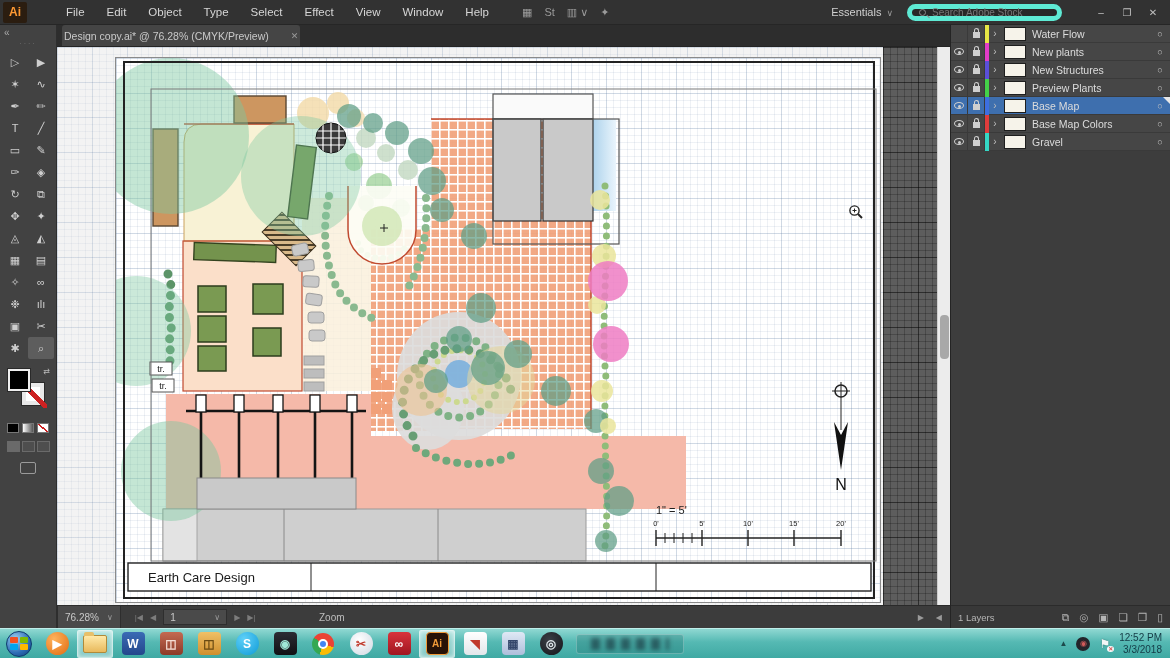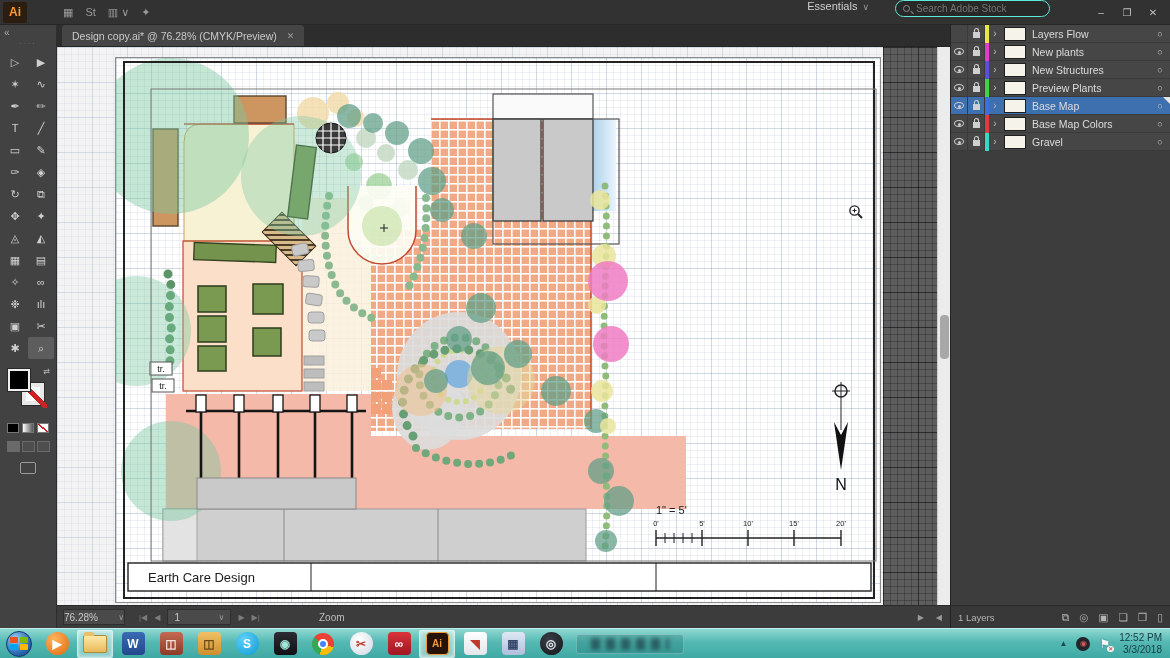--- a/index.html
+++ b/index.html
@@ -8,24 +8,24 @@
 
   
   .menubar { position:absolute; left:0; top:0; width:1170px; height:25px;
     background:#323232; display:flex; align-items:center; border-bottom:1px solid #262626; z-index:30;}
   .ai-logo { width:24px; height:21px; margin-left:3px; background:#2b1d10; color:#ff9a33;
     font-weight:bold; font-size:12px; display:flex; align-items:center; justify-content:center; border-radius:2px;}
   .menu-items { display:flex; margin-left:14px; }
   .menu-item { color:#d6d6d6; font-size:11.5px; padding:0 11px; line-height:25px; cursor:default;}
   .bar-icons { display:flex; align-items:center; margin-left:22px; gap:12px;}
   .bar-ic { color:#9a9a9a; font-size:11px; }
-  .mb-right { margin-left:auto; display:flex; align-items:flex-start;gap:12px; }
+  .mb-right { margin-left:auto; display:flex; align-items:center; }
   .workspace { color:#d0d0d0; font-size:11px; margin-right:14px;}
   .workspace .chev { color:#9a9a9a; font-size:9px; margin-left:5px;}
-  .stock-search { width:155px; height:17px; background:#282828; border:1px solid #5eead4;
+  .stock-search { width:155px; height:17px; background:#282828; border:5px solid #5eead4;
     border-radius:9px; display:flex; align-items:center; padding:0 7px; margin-right:26px;}
   .mag { width:7px; height:7px; border:1.3px solid #8a8a8a; border-radius:50%; position:relative; flex:none;}
   .mag::after{ content:""; position:absolute; left:6px; top:6px; width:4px; height:1.4px; background:#8a8a8a; transform:rotate(45deg);}
   .stock-search input { background:transparent; border:none; outline:none; color:#9a9a9a;
     font-size:10px; margin-left:6px; width:120px; font-family:"Liberation Sans",sans-serif;}
   .winbtns { display:flex; gap:0; margin-right:4px;}
   .winbtn { color:#c0c0c0; font-size:10px; width:26px; text-align:center; line-height:25px;}
 
   
   .toolbar { position:absolute; left:0; top:25px; width:57px; height:603px; background:#424242;
@@ -49,22 +49,22 @@
   .mini.m-none{ background:#fff; position:relative; overflow:hidden;}
   .mini.m-none::after{ content:""; position:absolute; inset:0; background:linear-gradient(to top right, transparent 44%, #cc2222 44%, #cc2222 56%, transparent 56%);}
   .drawmodes { display:flex; justify-content:center; gap:2px; margin-top:8px;}
   .dmode { width:13px; height:11px; border:1px solid #6a6a6a; background:#4e4e4e;}
   .dmode.on { background:#6a6a6a;}
   .screenmode { margin:10px auto 0; width:16px; height:12px; border:1px solid #9a9a9a; border-radius:2px;}
 
   
   .centercol { position:absolute; left:57px; top:25px; width:893px; height:603px; }
   .tabrow { height:22px; background:#2d2d2d; display:flex; border-bottom:1px solid #242424;}
-  .doctab { background:#454545; color:#c9c9c9; font-size:10.5px; padding:0 10px; margin-left:5px;
-    display:flex; align-items:center; gap:10px; border-radius:3px 3px 0 0;}
+  .doctab { background:#454545; color:#c9c9c9; font-size:10.5px; padding:0 2px; margin-left:5px;
+    display:flex; align-items:center; gap:22px; border-radius:3px 3px 0 0;}
   .doctab .x { color:#999; font-size:9px;}
 
   .canvas { position:relative; width:893px; height:558px; overflow:hidden;
     background:#f3f3f3;
     background-image:
       linear-gradient(rgba(90,120,160,.07) 1px,transparent 1px),
       linear-gradient(90deg,rgba(90,120,160,.07) 1px,transparent 1px),
       linear-gradient(rgba(90,120,160,.14) 1px,transparent 1px),
       linear-gradient(90deg,rgba(90,120,160,.14) 1px,transparent 1px);
     background-size:7px 7px,7px 7px,35px 35px,35px 35px;}
@@ -83,22 +83,22 @@
       linear-gradient(rgba(0,0,0,.38) 1px,transparent 1px),
       linear-gradient(90deg,rgba(0,0,0,.38) 1px,transparent 1px);
     background-size:7px 7px,7px 7px,35px 35px,35px 35px;}
   .vscroll { position:absolute; right:0; top:0; width:13px; height:558px; background:#ececec; border-left:1px solid #cfcfcf;}
   .vthumb { position:absolute; left:2px; top:268px; width:9px; height:44px; background:#a8a8a8; border-radius:4px;}
   .zoomcursor { position:absolute; left:791px; top:157px; width:16px; height:16px;}
 
   
   .statusbar { height:23px; background:#3c3c3c; border-top:1px solid #2a2a2a; display:flex;
     align-items:center; color:#c8c8c8; font-size:10px; position:relative;}
-  .zoombox { background:#4a4a4a; border:1px solid #2e2e2e; height:16px; display:flex; align-items:center;
-    padding:0 0; margin-left:6px; min-width:62px;}
+  .zoombox { background:#4a4a4a; border:1px solid #2e2e2e; height:24px; display:flex; align-items:center;
+    padding:0 7px; min-width:62px;}
   .zoombox .chev{ margin-left:auto; color:#9a9a9a; font-size:8px; padding-left:8px;}
   .navgrp { display:flex; align-items:center; margin-left:14px; gap:7px;}
   .navdim { color:#7c7c7c; font-size:8px;}
   .abfield { background:#4a4a4a; border:1px solid #2e2e2e; height:16px; width:64px; display:flex;
     align-items:center; padding:0 6px;}
   .abfield .chev{ margin-left:auto; color:#9a9a9a; font-size:8px;}
   .toolstatus { position:absolute; left:262px; color:#bdbdbd;}
   .sb-right { margin-left:auto; margin-right:8px; display:flex; gap:12px; color:#9a9a9a; font-size:8px;}
 
   
@@ -168,20 +168,32 @@
   .tray-flag::after { content:"✕"; position:absolute; right:-4px; bottom:-1px; font-size:6px; color:#d33;
     background:#fff; border-radius:50%; padding:0 1px; line-height:6px;}
   .clock { text-align:right; color:#143b46; font-size:10px; line-height:12px;}
 </style>
 </head>
 <body>
 
 <div class="menubar">
   <div class="ai-logo">Ai</div>
   <div class="menu-items"></div>
+  <div class="menu-items">
+
+  <span class="menu-item">File</span>
+      <span class="menu-item">Edit</span>
+      <span class="menu-item">Object</span>
+      <span class="menu-item">Type</span>
+      <span class="menu-item">Select</span>
+      <span class="menu-item">Effect</span>
+      <span class="menu-item">View</span>
+      <span class="menu-item">Window</span>
+      <span class="menu-item">Help</span>
+    </div>
   <div class="bar-icons">
 
   <span class="bar-ic">▦</span>
       <span class="bar-ic">St</span>
       <span class="bar-ic">▥ ∨</span>
       <span class="bar-ic">✦</span>
     </div>
   <div class="mb-right">
     <span class="workspace"><span>Essentials</span><span class="chev">∨</span></span>
     <span class="stock-search">
@@ -620,21 +632,21 @@
       <div class="lrow">
         <span class="cell">
           <i class="eyeic" style="visibility: hidden;"></i>
         </span>
         <span class="cell">
           <i class="lockic"></i>
         </span>
         <span class="cbar" style="background: rgb(230, 230, 69);"></span>
         <span class="exp">›</span>
         <span class="thumb"></span>
-        <span class="lname">Layers Flow</span>
+        <span class="lname">Water Flow</span>
         <span class="target">○</span>
       </div>
 
       <div class="lrow">
         <span class="cell">
           <i class="eyeic"></i>
         </span>
         <span class="cell">
           <i class="lockic"></i>
         </span>

